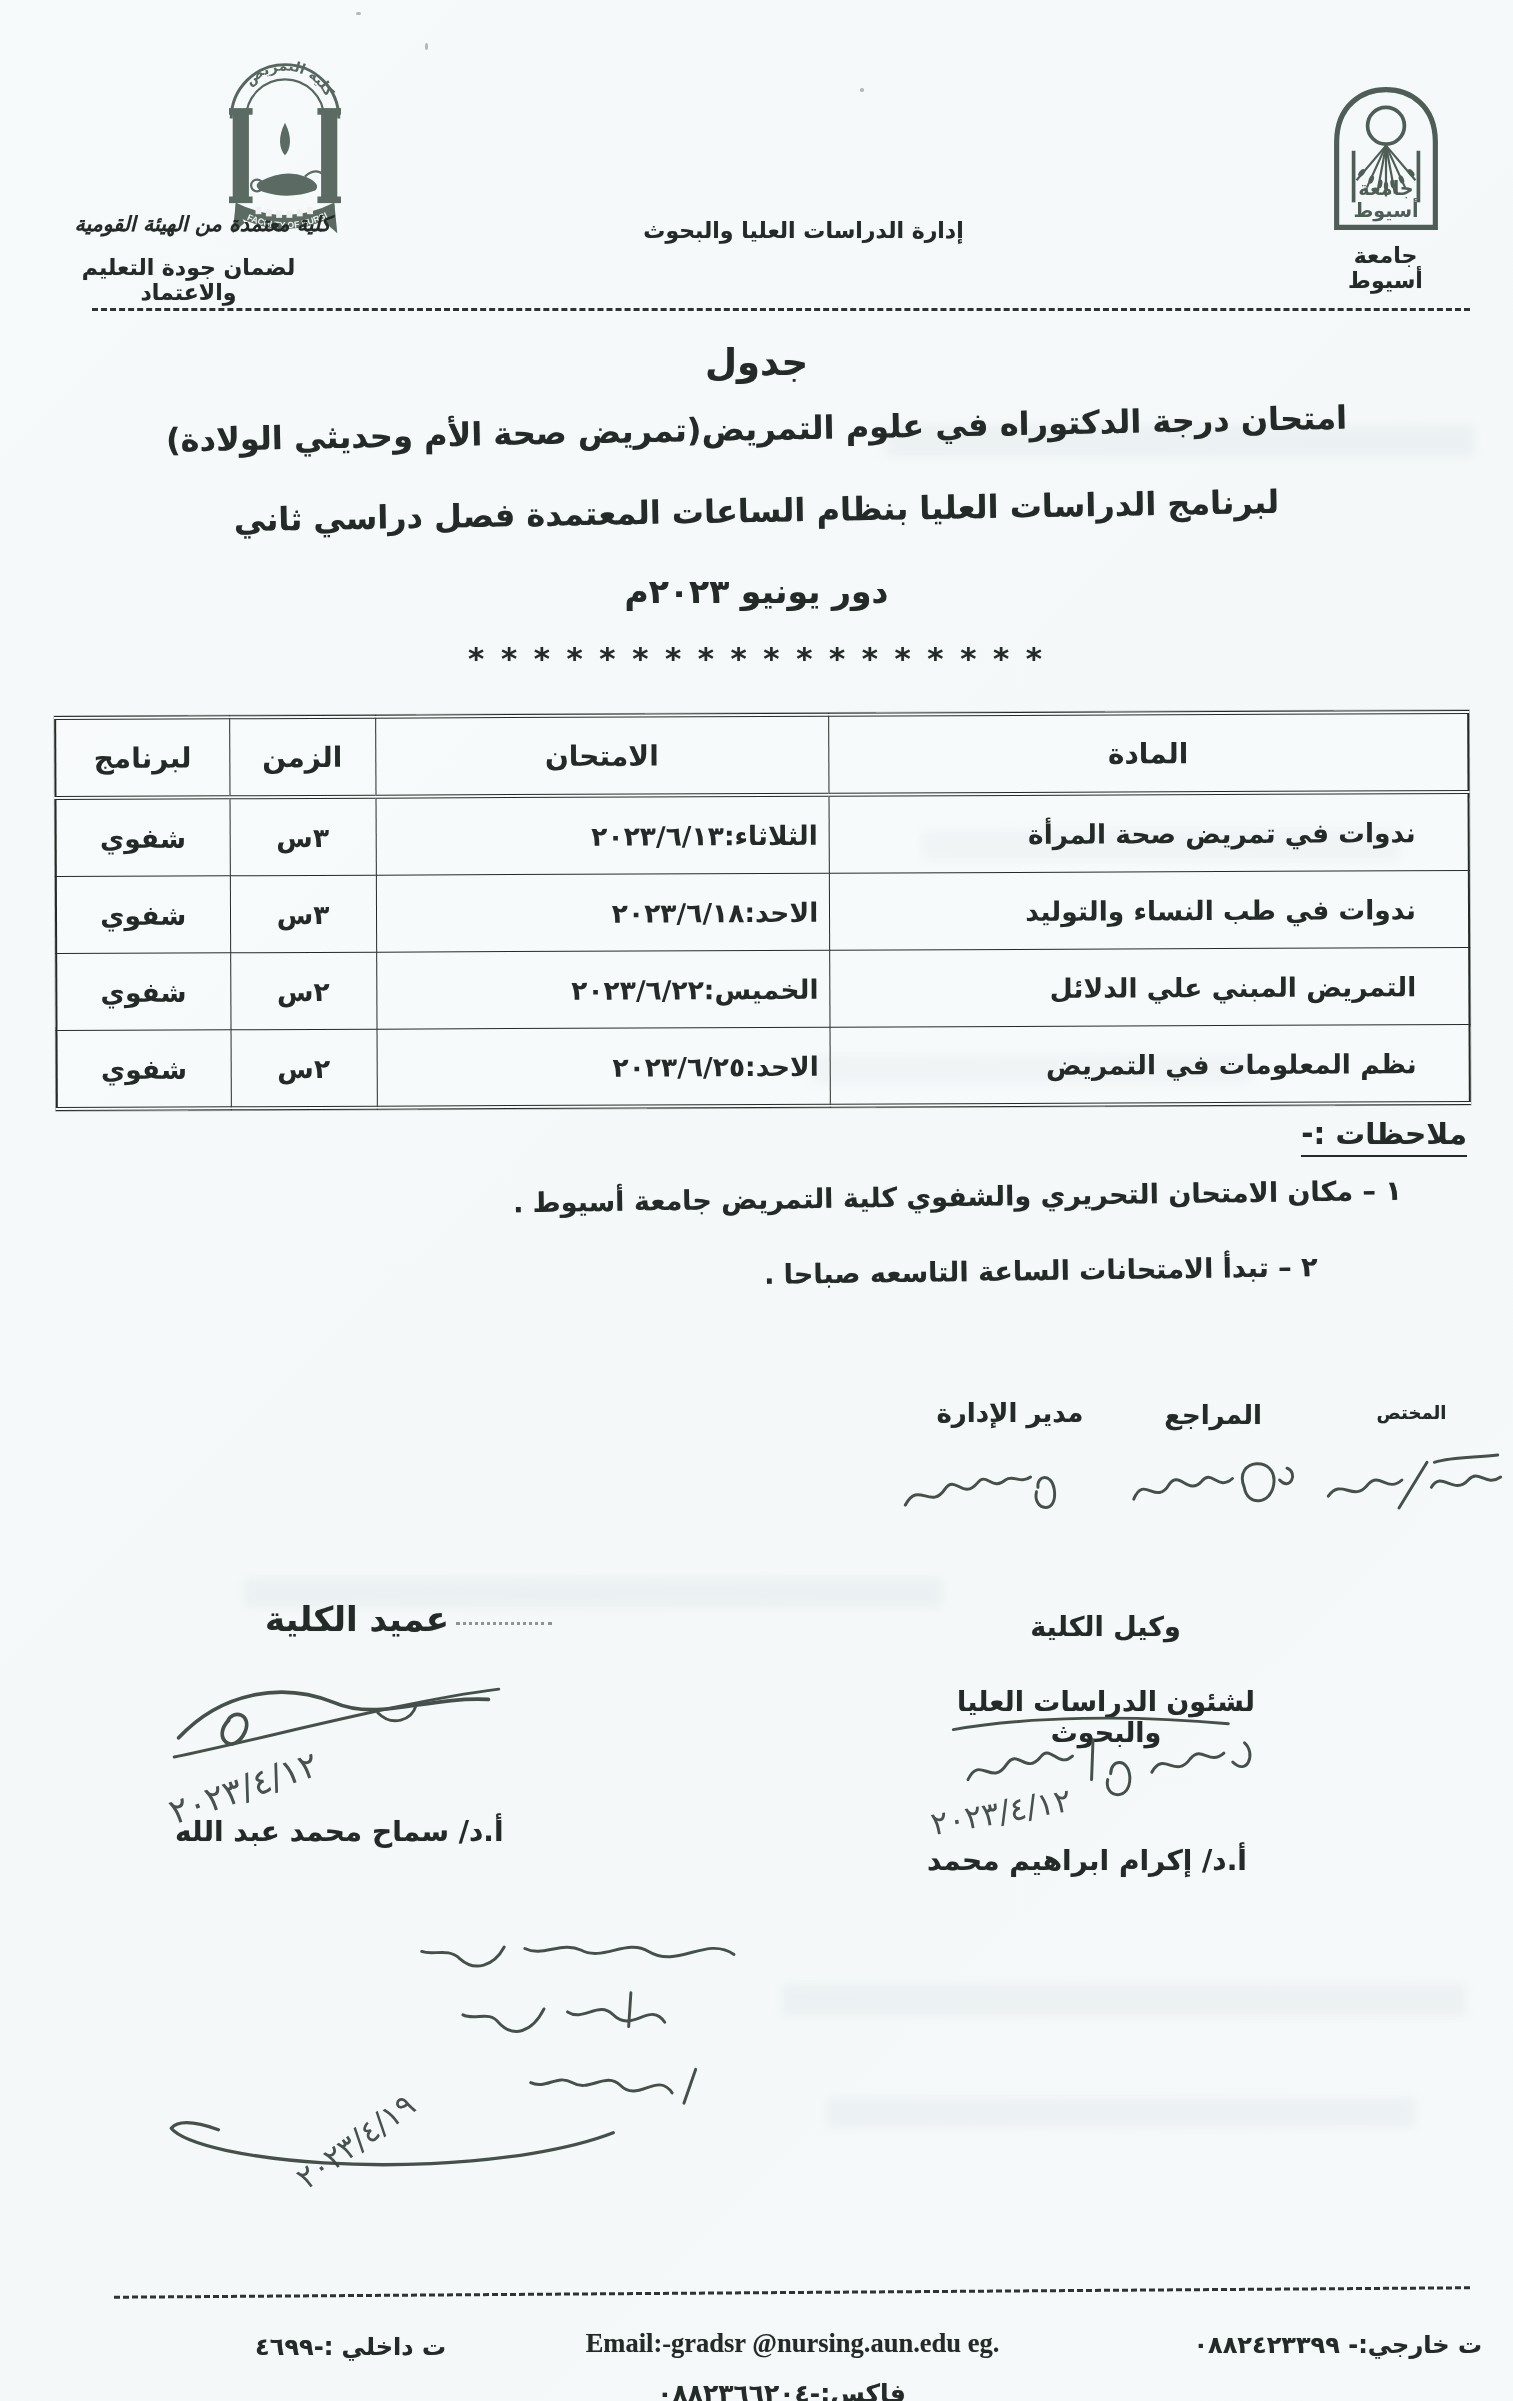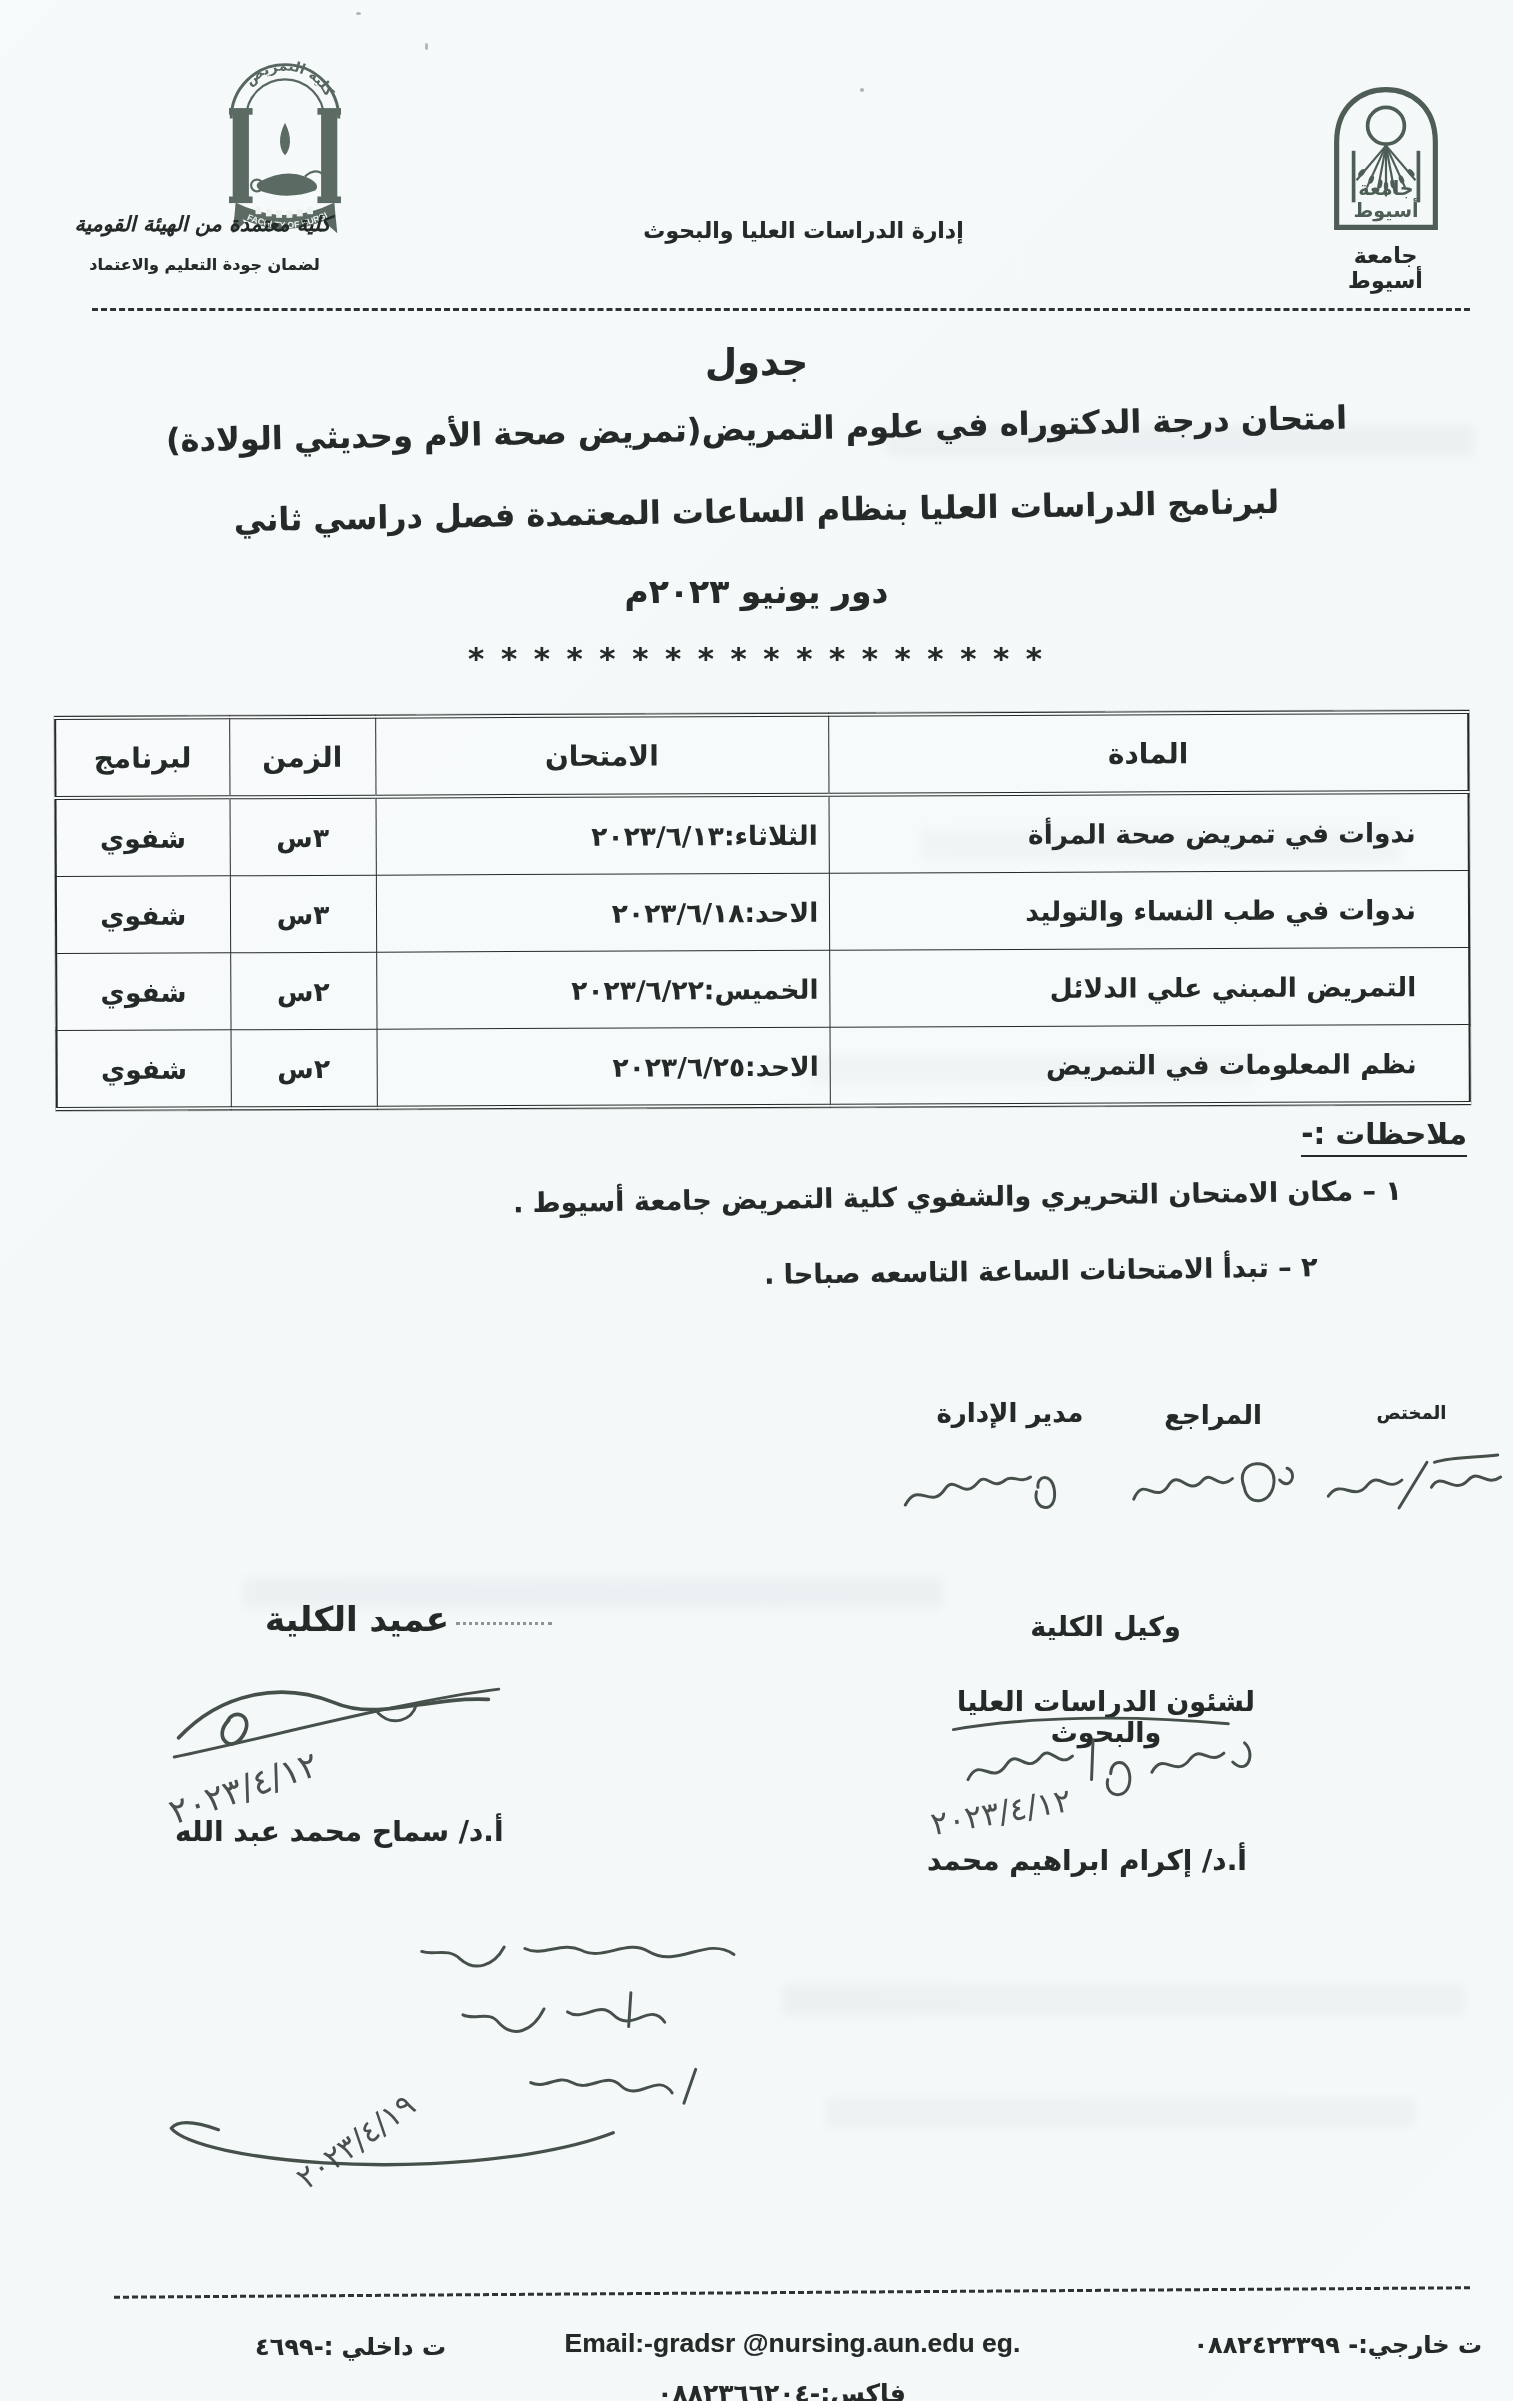--- a/index.html
+++ b/index.html
@@ -120,21 +120,21 @@
     </g>
     <g stroke="#4e5e56" stroke-width="5" fill="none">
       <path d="M36,92 L36,162"></path>
         <path d="M124,92 L124,162"></path>
     </g>
     <text x="80" y="152" text-anchor="middle" font-size="26" font-weight="bold" fill="#4e5e56" font-family="DejaVu Sans, sans-serif">جامعة</text>
     <text x="80" y="182" text-anchor="middle" font-size="26" font-weight="bold" fill="#4e5e56" font-family="DejaVu Sans, sans-serif">أسيوط</text>
   </svg>
 
   <div class="abs ar b ink center" style="left:70px;top:212px;width:265px;font-size:20.6px;font-style:italic;">كلية معتمدة من الهيئة القومية</div>
-  <div class="abs ar b ink center" style="left:72px;top:255px;width:265px;font-size:16px;">لضمان جودة التعليم والاعتماد</div>
+  <div class="abs ar b ink center" style="left:56px;top:255px;width:265px;font-size:22px;">لضمان جودة التعليم والاعتماد</div>
 
   <div class="abs ar b ink center" style="left:612px;top:218px;width:383px;font-size:22px;">إدارة الدراسات العليا والبحوث</div>
 
   <div class="abs ar b ink center" style="left:1319px;top:243px;width:133px;font-size:22px;">جامعة أسيوط</div>
 
   <div class="abs dashline" style="left:92px;top:308px;width:1378px;"></div>
 
   <div class="abs ar b ink center" style="left:0;top:341px;width:1513px;font-size:37px;">جدول</div>
   <div class="abs ar b ink center" style="left:0;top:410px;width:1513px;font-size:32px;transform:rotate(-1.1deg);">امتحان درجة الدكتوراه في علوم التمريض(تمريض صحة الأم وحديثي الولادة)</div>
   <div class="abs ar b ink center" style="left:0;top:492px;width:1513px;font-size:32px;transform:rotate(-1deg);">لبرنامج الدراسات العليا بنظام الساعات المعتمدة فصل دراسي ثاني</div>
@@ -248,18 +248,18 @@
       <path d="M730,212 L714,258"></path>
       <path d="M698,244 C678,214 652,258 628,234 C608,214 586,244 562,230 C542,218 526,240 506,230"></path>
       <path d="M618,298 C500,344 252,356 92,322 C48,312 26,302 18,292 C28,280 54,284 82,294" stroke-width="4.5"></path>
     </g>
   </svg>
   <div class="abs ar hand" style="left:287px;top:2123px;font-size:31px;transform:rotate(-36deg);letter-spacing:3.7px;">٢٠٢٣/٤/١٩</div>
 
   <div class="abs dashline" style="left:114px;top:2291px;width:1356px;transform:rotate(-0.4deg);"></div>
 
   <div class="abs ar b ink" style="left:1069px;top:2331px;width:413px;font-size:24px;">ت خارجي:- ٠٨٨٢٤٢٣٣٩٩</div>
-  <div class="abs b ink center" style="left:542px;top:2328px;width:501px;font-size:26.5px;font-family:Liberation Sans, sans-serif;">Email:-gradsr @nursing.aun.edu eg.</div>
+  <div class="abs b ink center" style="left:542px;top:2328px;width:501px;font-size:26.5px;font-family:Liberation Serif, serif;">Email:-gradsr @nursing.aun.edu eg.</div>
   <div class="abs ar b ink" style="left:166px;top:2333px;width:280px;font-size:24px;text-align:right;">ت داخلي :-٤٦٩٩</div>
   <div class="abs ar b ink center" style="left:590px;top:2379px;width:383px;font-size:25px;">فاكس:-٠٨٨٢٣٦٦٢٠٤</div>
 
 </div>
 
 
 </body></html>

